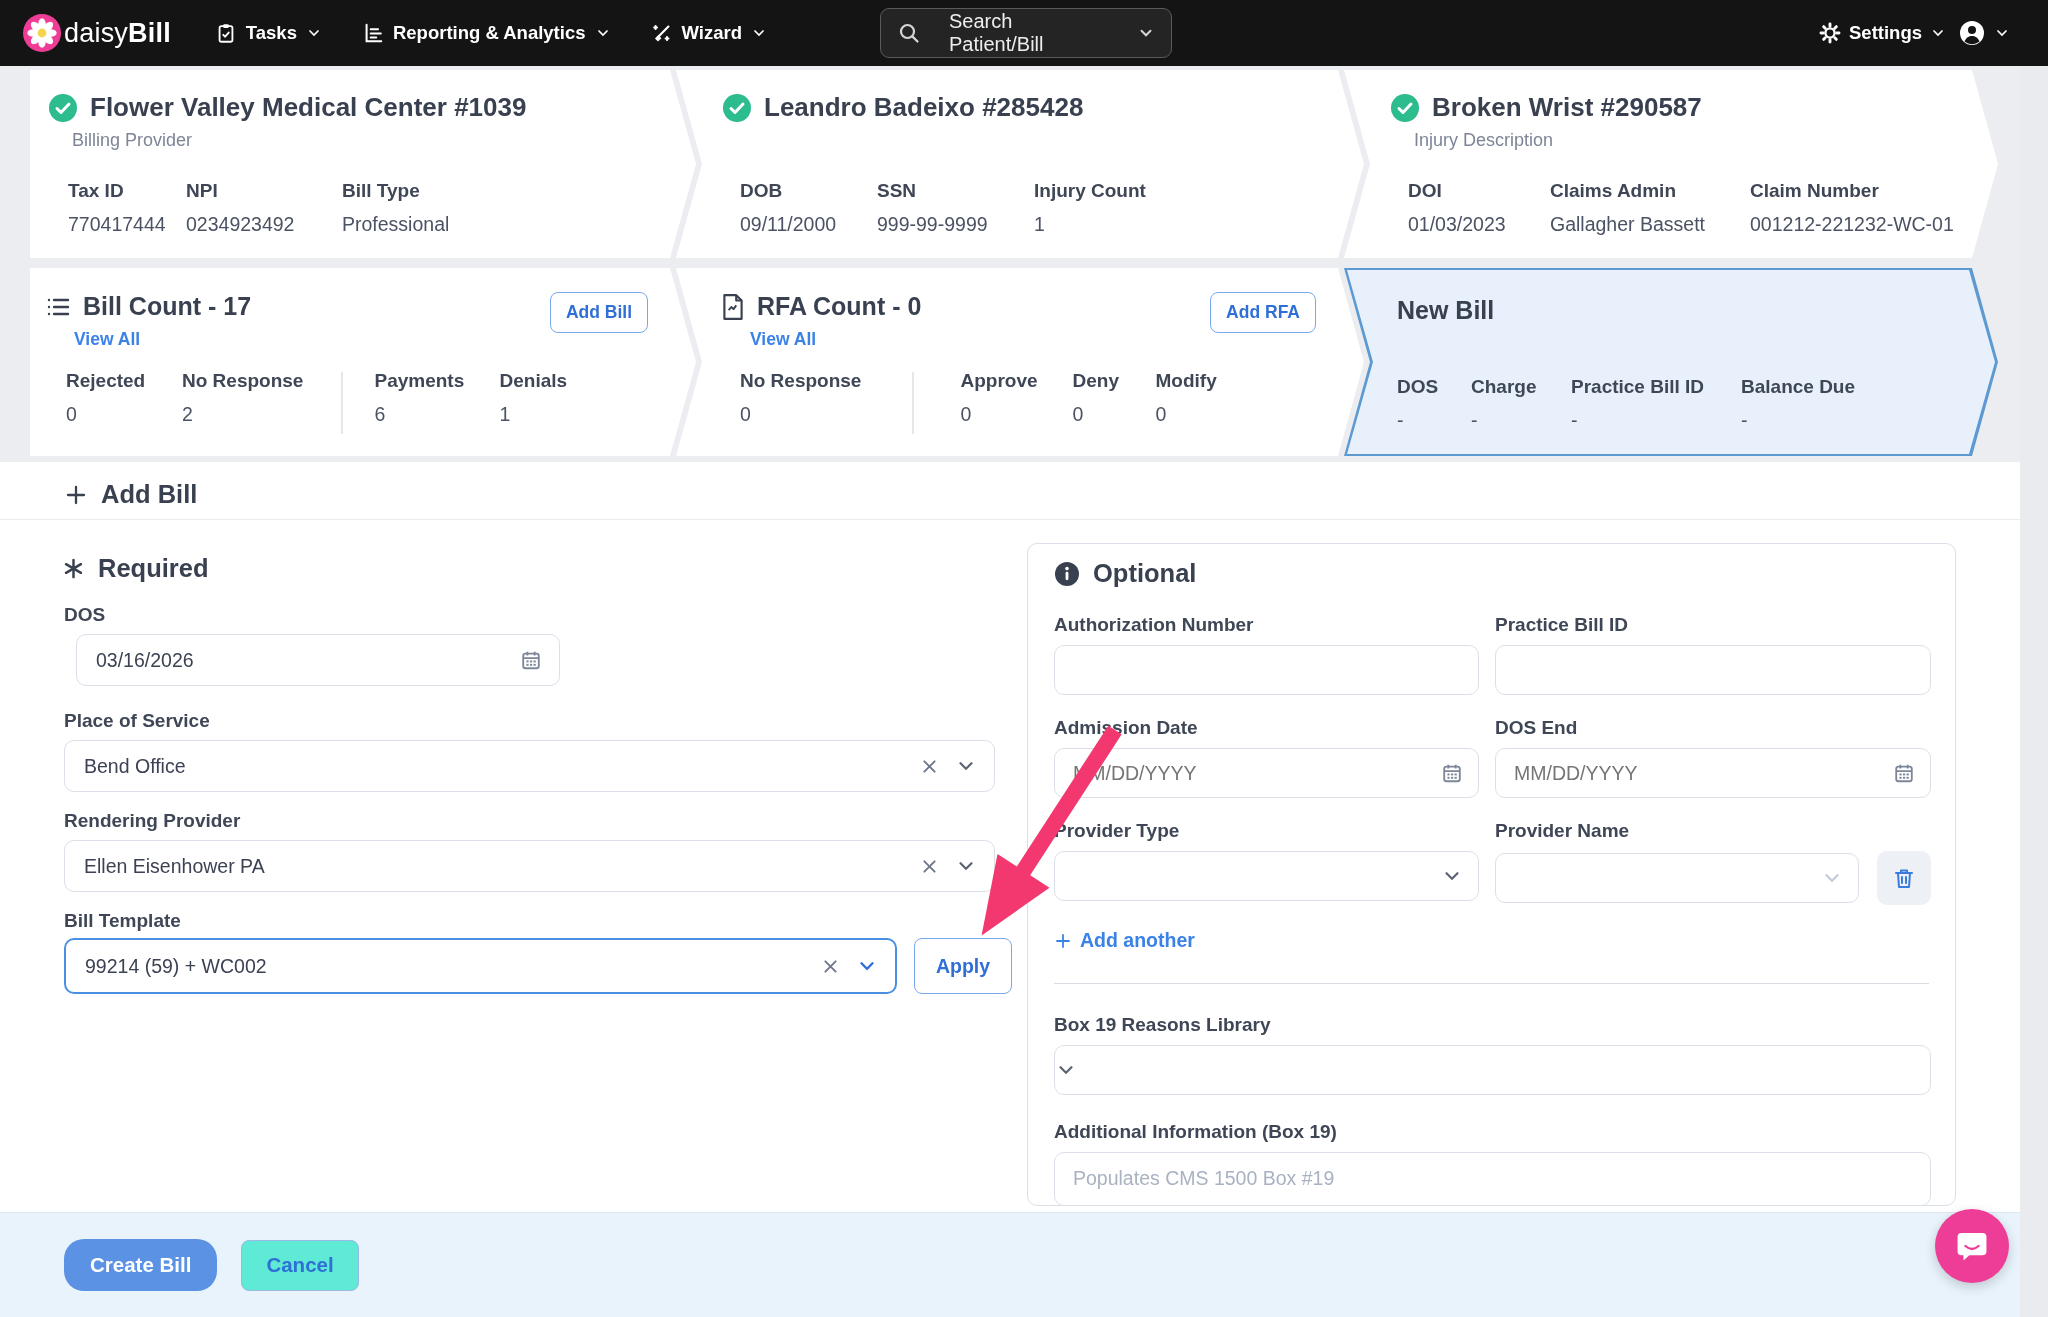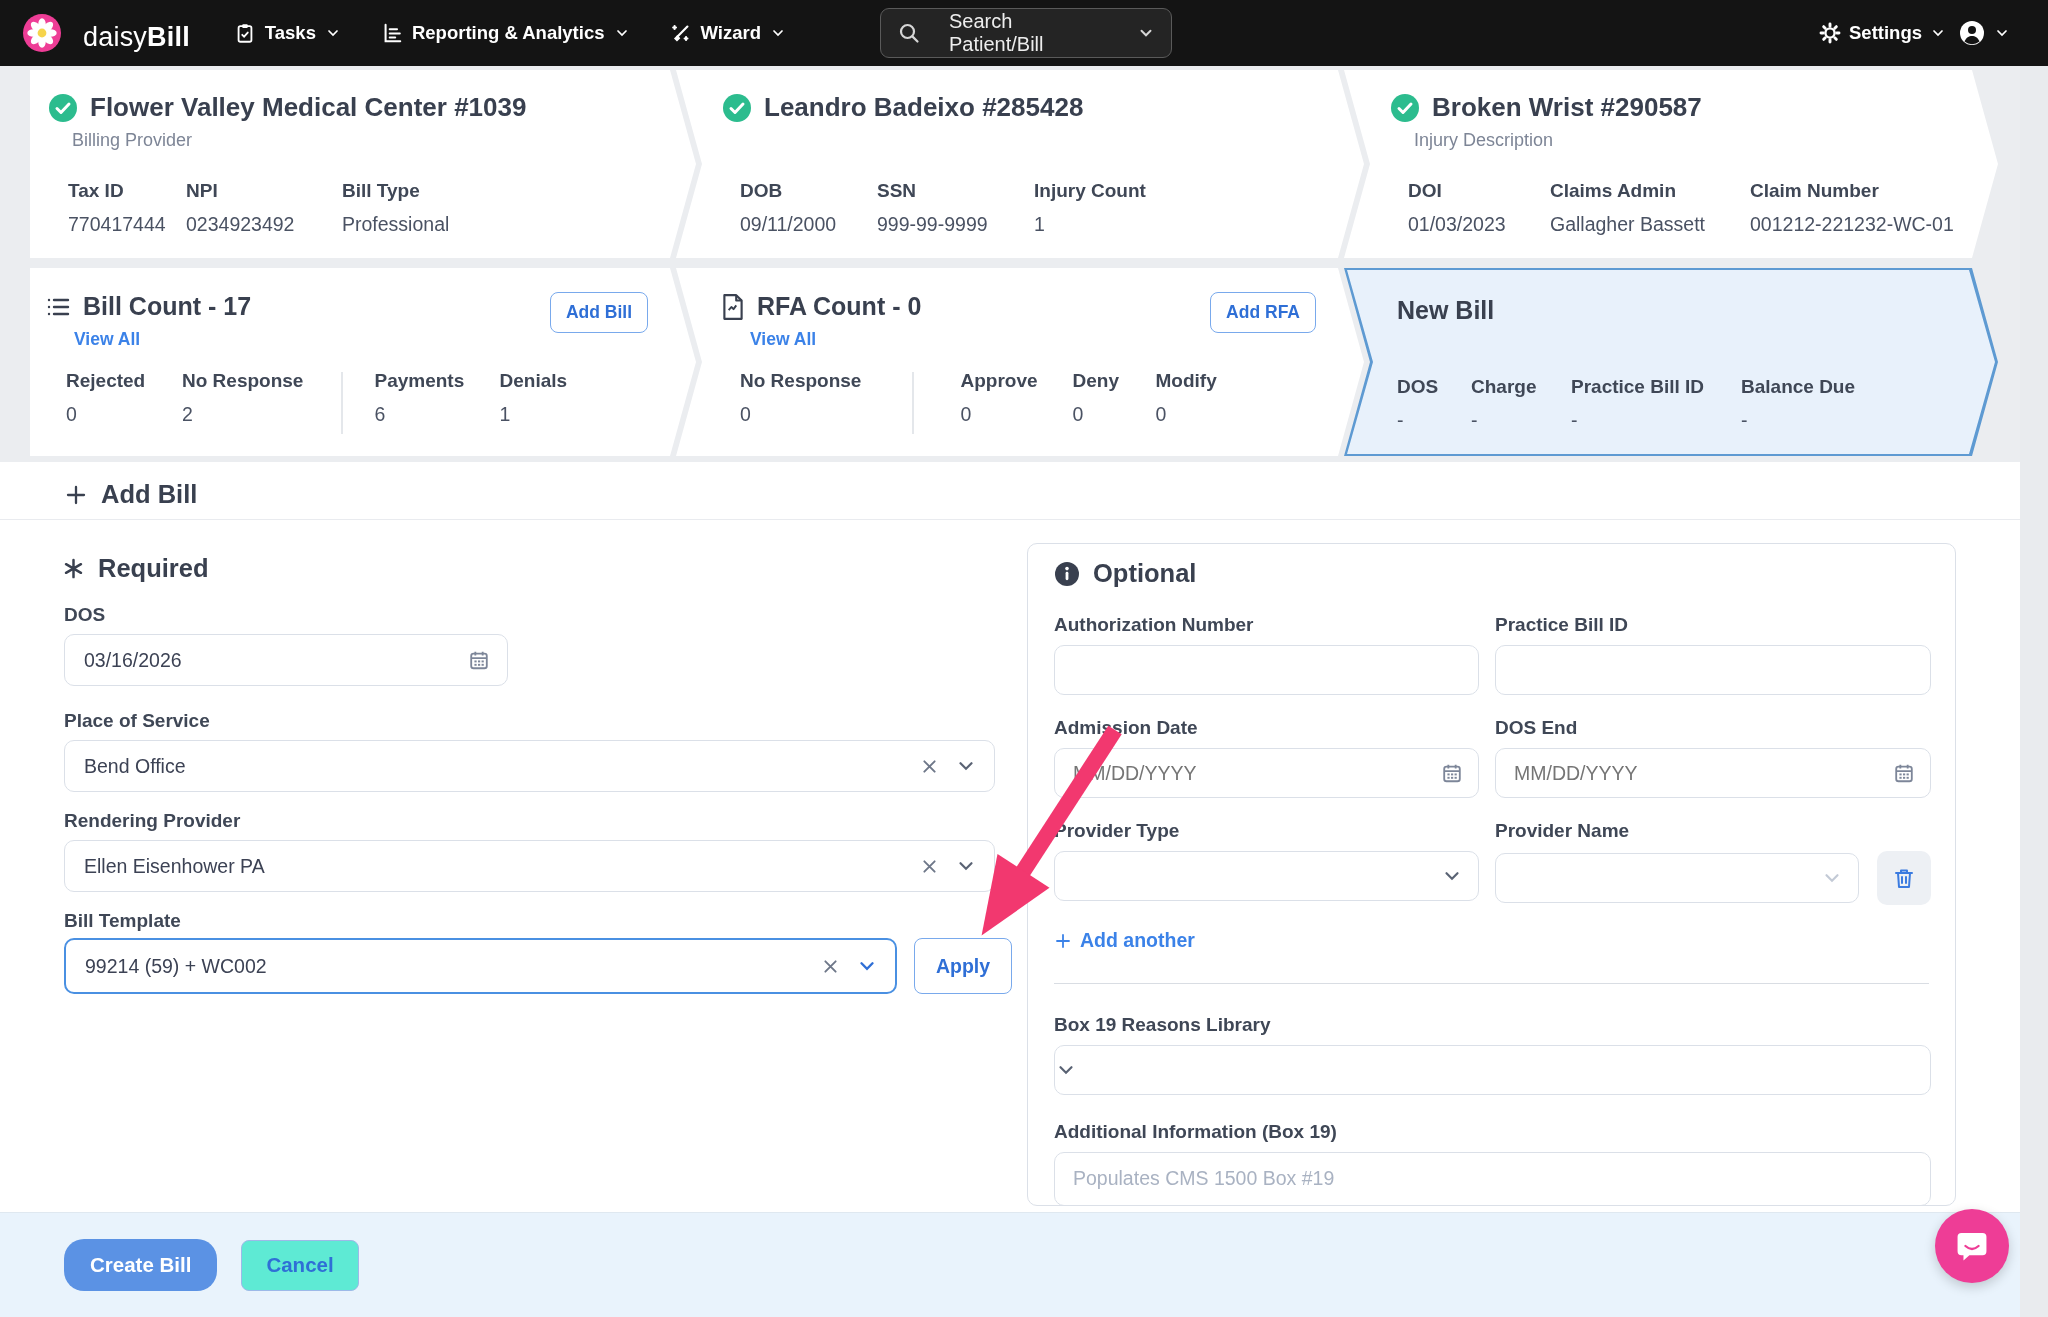--- a/index.html
+++ b/index.html
@@ -3,21 +3,21 @@
 <meta charset="utf-8">
 <style>
   *{margin:0;padding:0;box-sizing:border-box}
   html,body{width:2048px;height:1317px}
   body{position:relative;overflow:hidden;background:#ebedf0;color:#3a4254;
        font-family:"Liberation Sans",sans-serif;-webkit-font-smoothing:antialiased}
   .abs{position:absolute}
 
   
   .navbar{position:absolute;inset:0 0 auto 0;height:66px;background:#141414;display:flex;align-items:center;color:#fff}
-  .brand{display:flex;align-items:flex-end;gap:21px;margin-left:22px;cursor:pointer}
+  .brand{display:flex;align-items:center;gap:2px;margin-left:22px;cursor:pointer}
   .brand-text{font-size:27px;color:#fff;letter-spacing:.2px}
   .brand-text b{font-weight:800}
   .nav-menus{display:flex;align-items:center;gap:40px;margin-left:44px}
   .nav-item{display:flex;align-items:center;gap:9px;font-size:18.5px;font-weight:700;cursor:pointer;white-space:nowrap}
   .nav-search{position:absolute;left:880px;top:8px;width:292px;height:50px;border:1.5px solid #5a5a5a;background:#242424;
               border-radius:9px;display:flex;align-items:center;gap:28px;padding:0 16px;color:#ededed;font-size:20px;cursor:pointer}
   .nav-search .grow{flex:1}
   .nav-right{margin-left:auto;display:flex;align-items:center;gap:12px;margin-right:38px}
   .nav-right .nav-item{gap:8px}
 
@@ -402,21 +402,21 @@
   <div class="section-head" style="position:absolute;left:62px;top:92px">
     <span style="display:flex">
       <svg width="23" height="23" viewBox="0 0 24 24" stroke="#39404f" stroke-width="2.6" stroke-linecap="round">
         <path d="M12 3v18M4.2 7.5l15.6 9M4.2 16.5l15.6-9"></path>
       </svg>
     </span>
     <span class="t">Required</span>
   </div>
 
   <div class="flabel" style="position:absolute;left:64px;top:142px">DOS</div>
-  <div class="field" style="left:64px;top:172px;width:444px">
+  <div class="field" style="left:76px;top:172px;width:484px">
     <input value="03/16/2026" style="">
     <span class="tail icon-btn">
       <svg width="22" height="22" viewBox="0 0 24 24" fill="none" stroke="#7d8699" stroke-width="2">
         <rect x="3.5" y="5" width="17" height="16" rx="2.5"></rect>
           <path d="M8 3v4M16 3v4M3.5 10h17"></path>
         <g fill="#7d8699" stroke="none">
             <rect x="7" y="12.5" width="2.4" height="2.1"></rect>
             <rect x="10.9" y="12.5" width="2.4" height="2.1"></rect>
             <rect x="14.8" y="12.5" width="2.4" height="2.1"></rect>
             <rect x="7" y="16.2" width="2.4" height="2.1"></rect>

